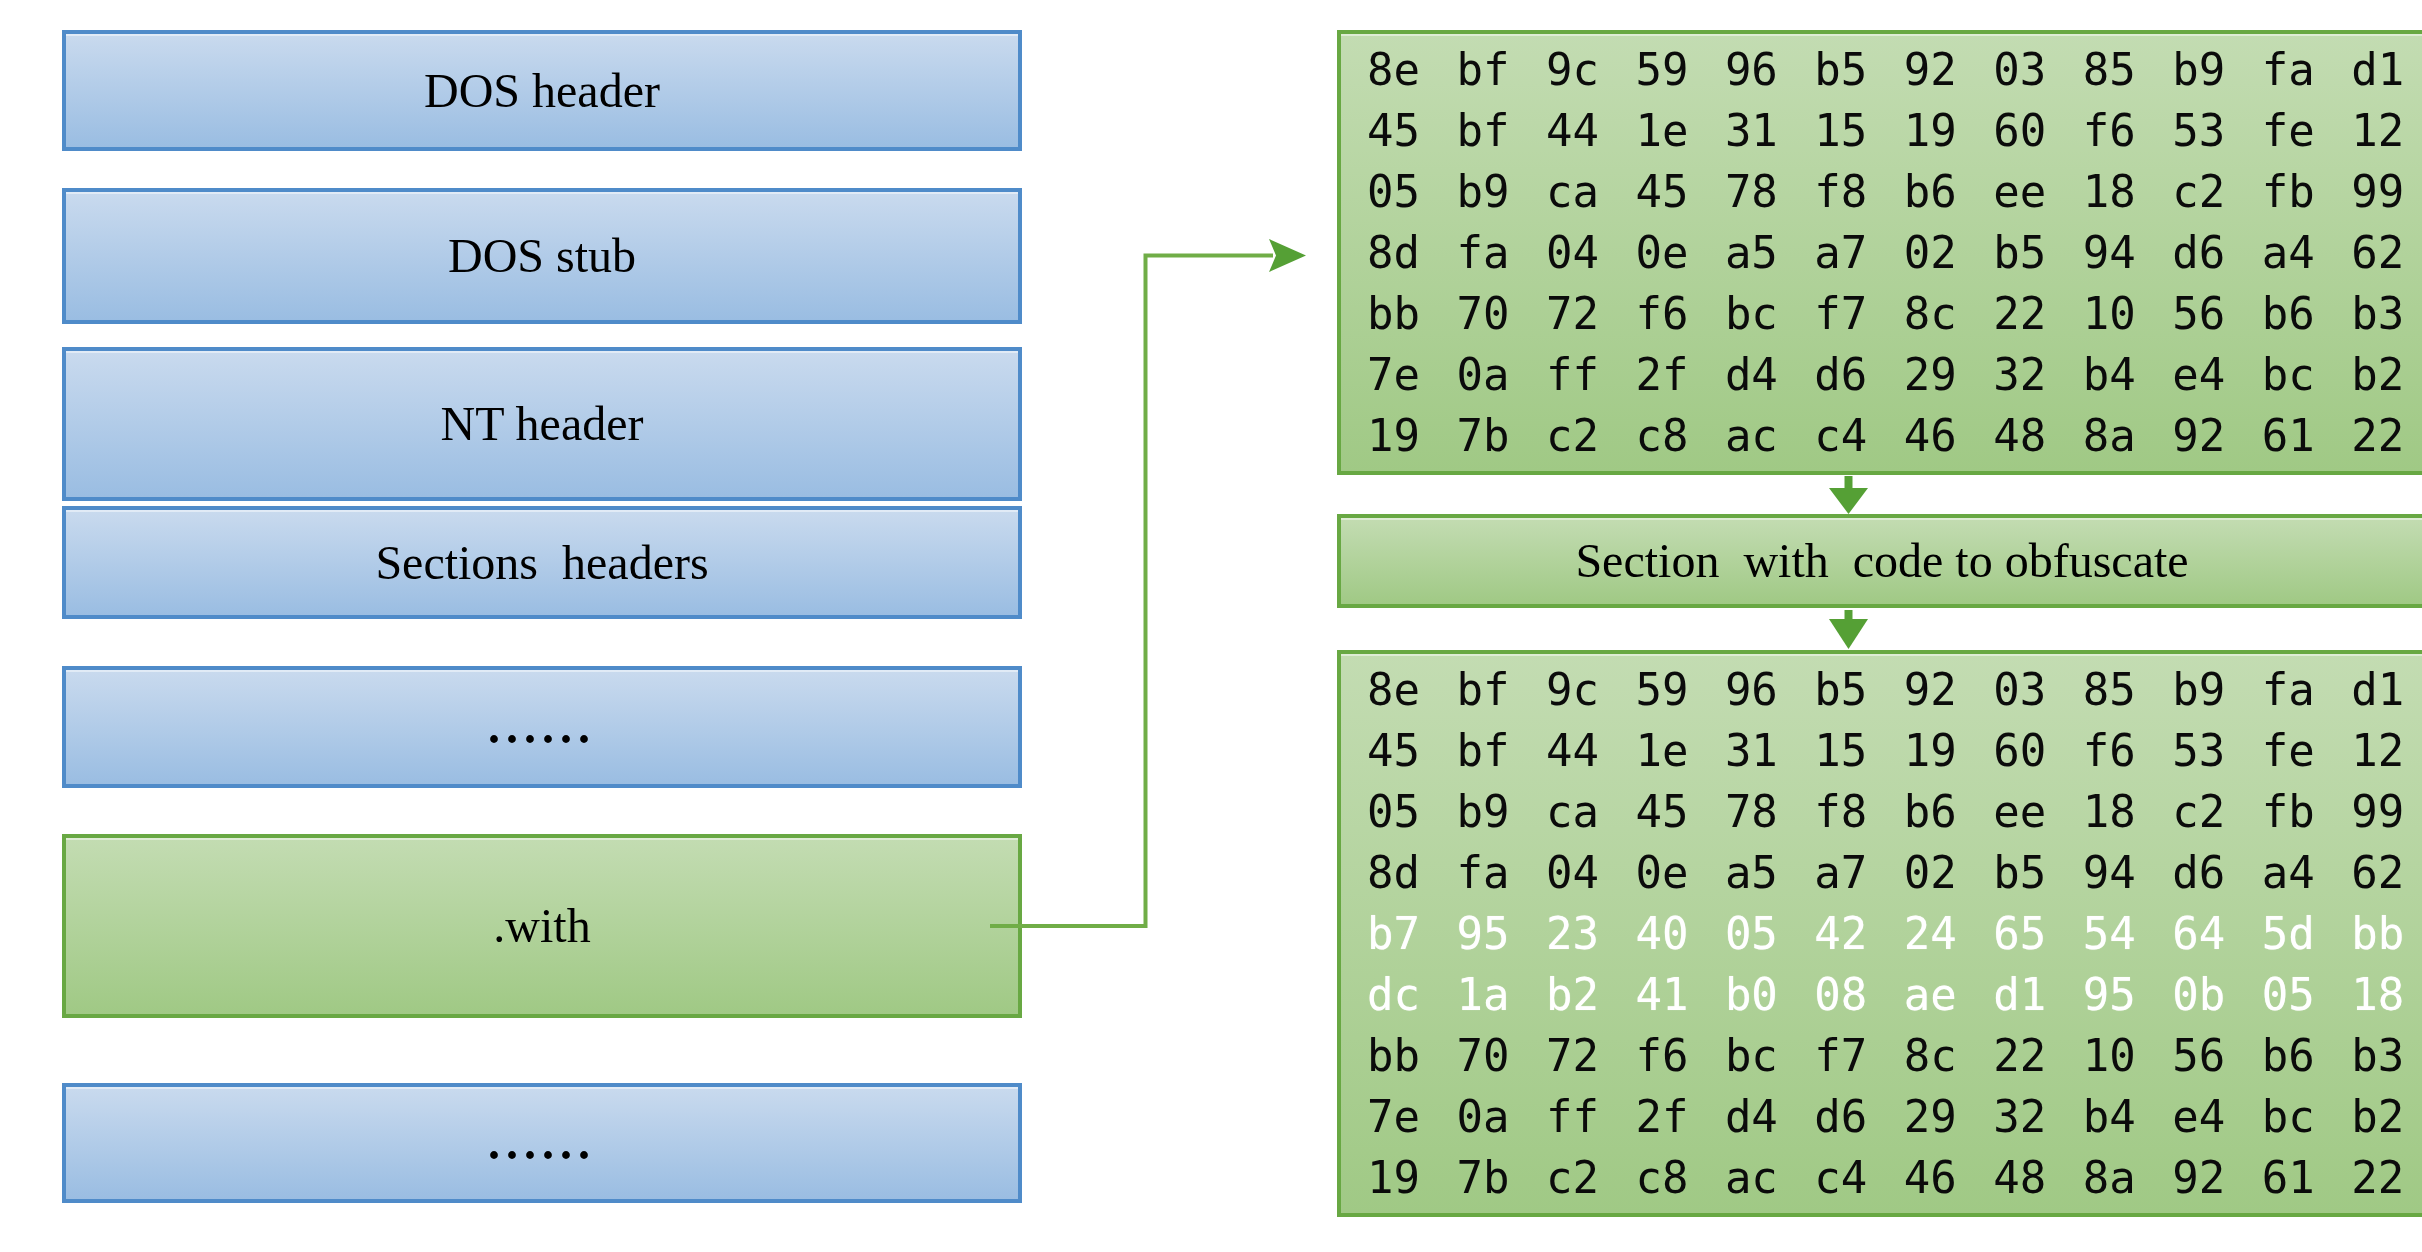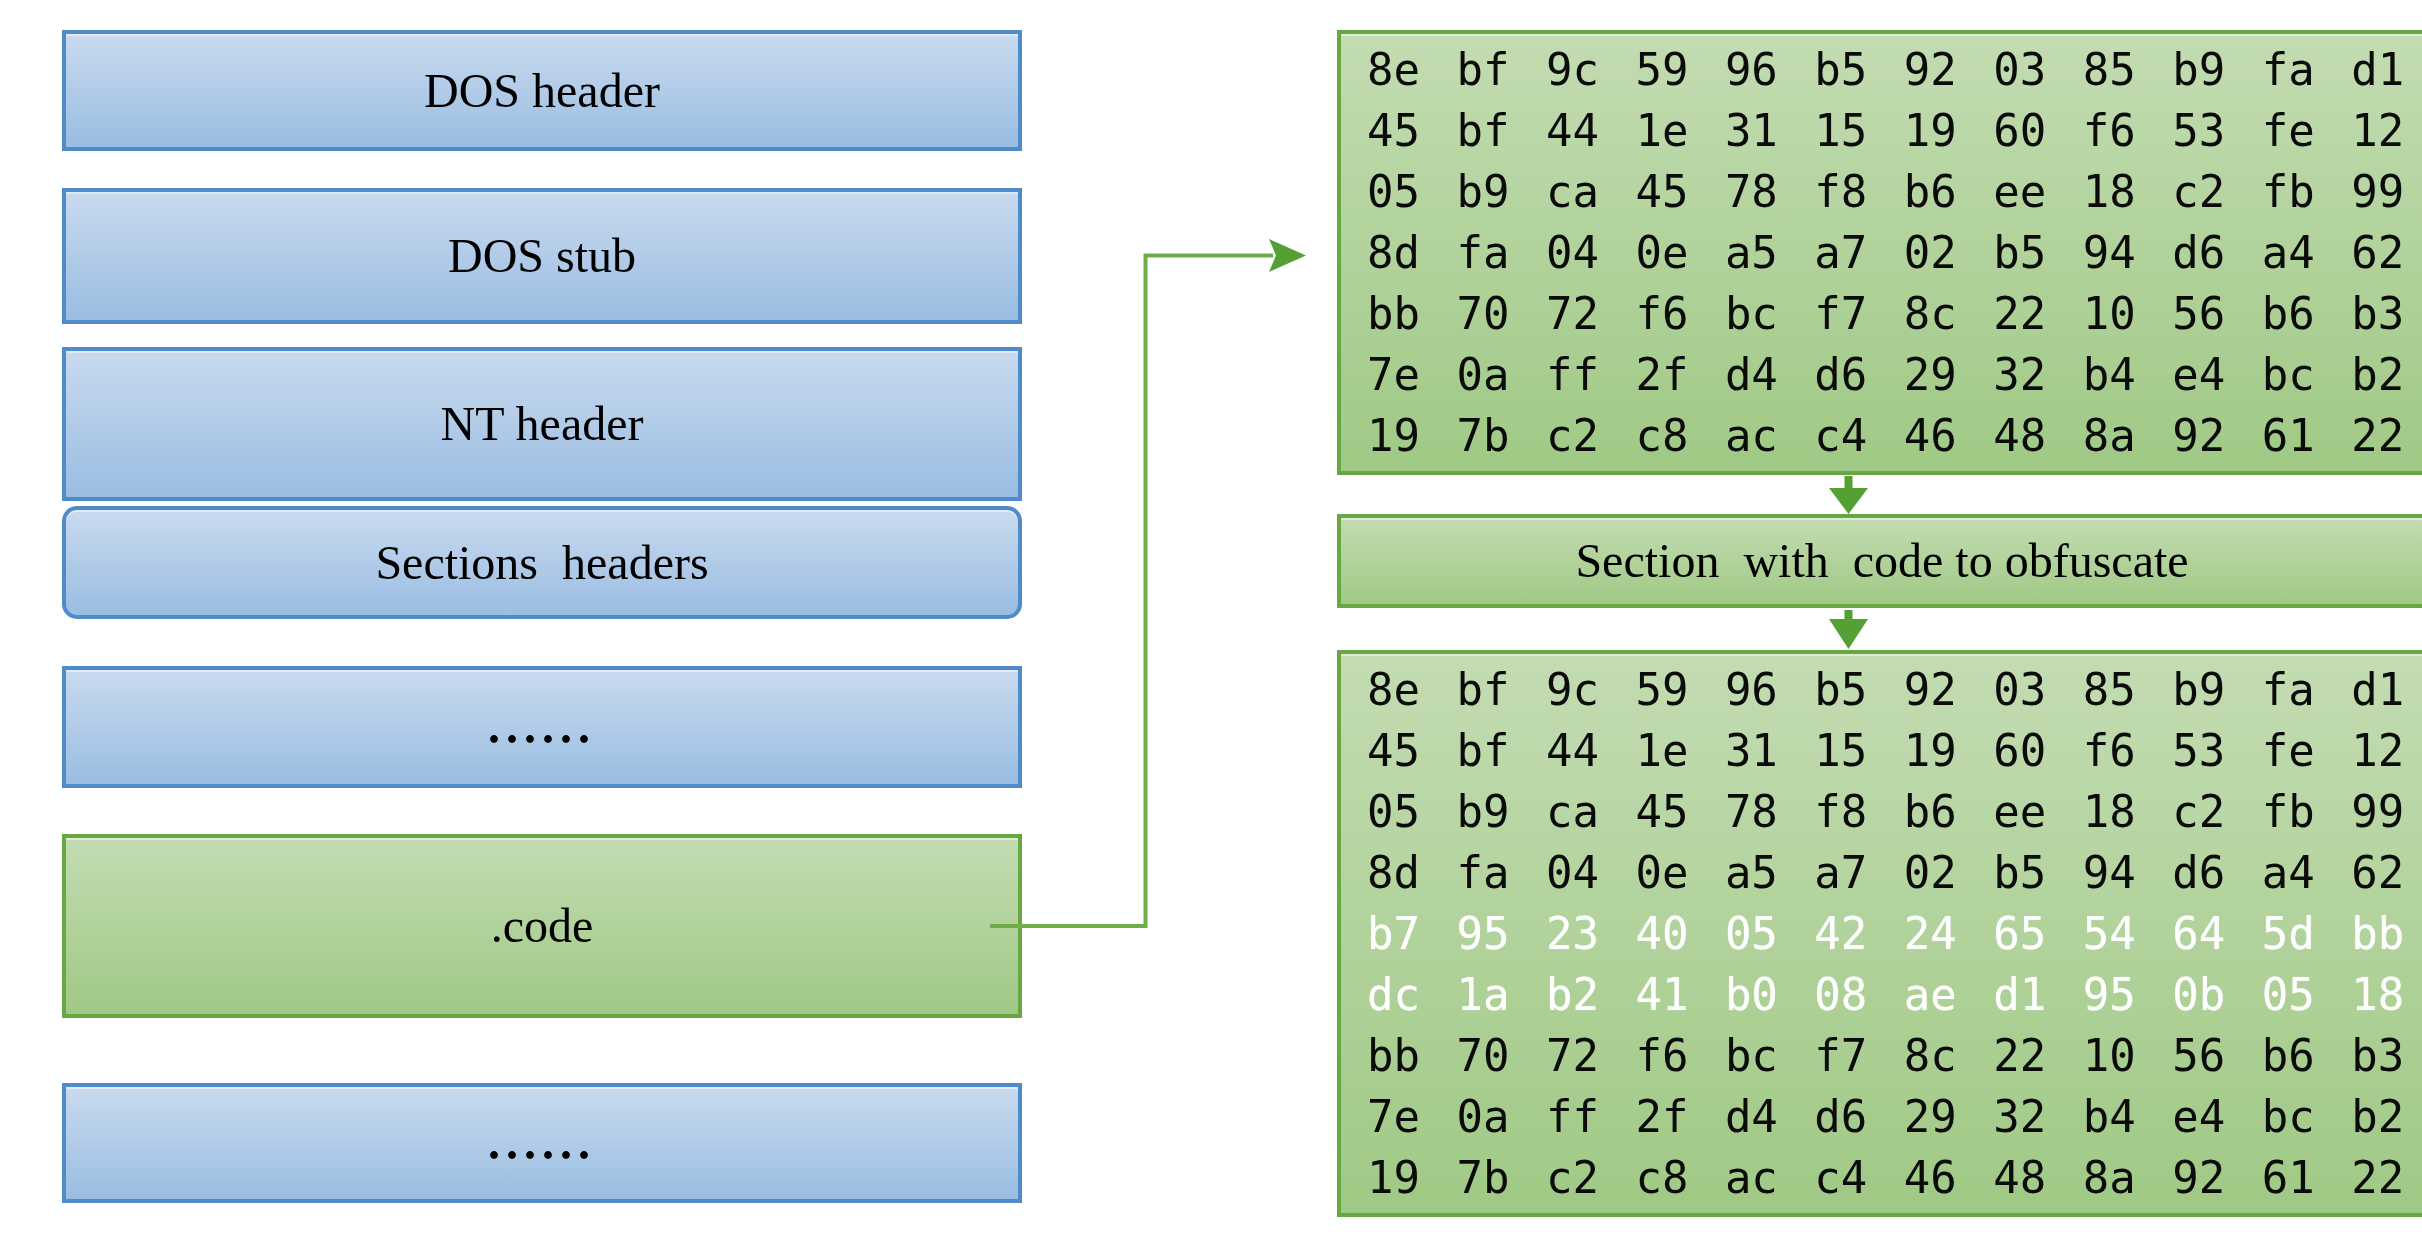--- a/index.html
+++ b/index.html
@@ -27,21 +27,21 @@
   .lbl{
     font-family:"Liberation Serif",serif;
     font-size:48px;color:#000;white-space:pre;line-height:1;
   }
   .lbl.dots{font-weight:700;letter-spacing:6px;}
   
   .left .box{left:30px;width:960px;}
   .b1{top:30px;height:121px;}
   .b2{top:188px;height:136px;}
   .b3{top:347px;height:154px;}
-  .b4{top:506px;height:113px;border-radius:15px;}
+  .b4{top:506px;height:113px;}
   .b5{top:666px;height:122px;}
   .b6{top:834px;height:184px;}
   .b7{top:1083px;height:120px;}
   
   .rbox{left:1305px;width:1090px;align-items:center;}
   .hexbox{
     flex-direction:column;align-items:flex-start;justify-content:center;
     padding-left:26px;
     background:linear-gradient(180deg,var(--hex_fill_top) 0%,var(--hex_fill_bottom) 100%);
   }
@@ -73,21 +73,21 @@
     <div class="box b3">
       <span class="lbl">NT header</span>
     </div>
     <div class="box b4">
       <span class="lbl">Sections  headers</span>
     </div>
     <div class="box b5">
       <span class="lbl dots">......</span>
     </div>
     <div class="box b6 green">
-      <span class="lbl">.code</span>
+      <span class="lbl">.with</span>
     </div>
     <div class="box b7">
       <span class="lbl dots">......</span>
     </div>
   </div>
 
   <div class="right">
 
     <div class="box green rbox hexbox r-top">
       <div class="hexrow">8e bf 9c 59 96 b5 92 03 85 b9 fa d1</div>

